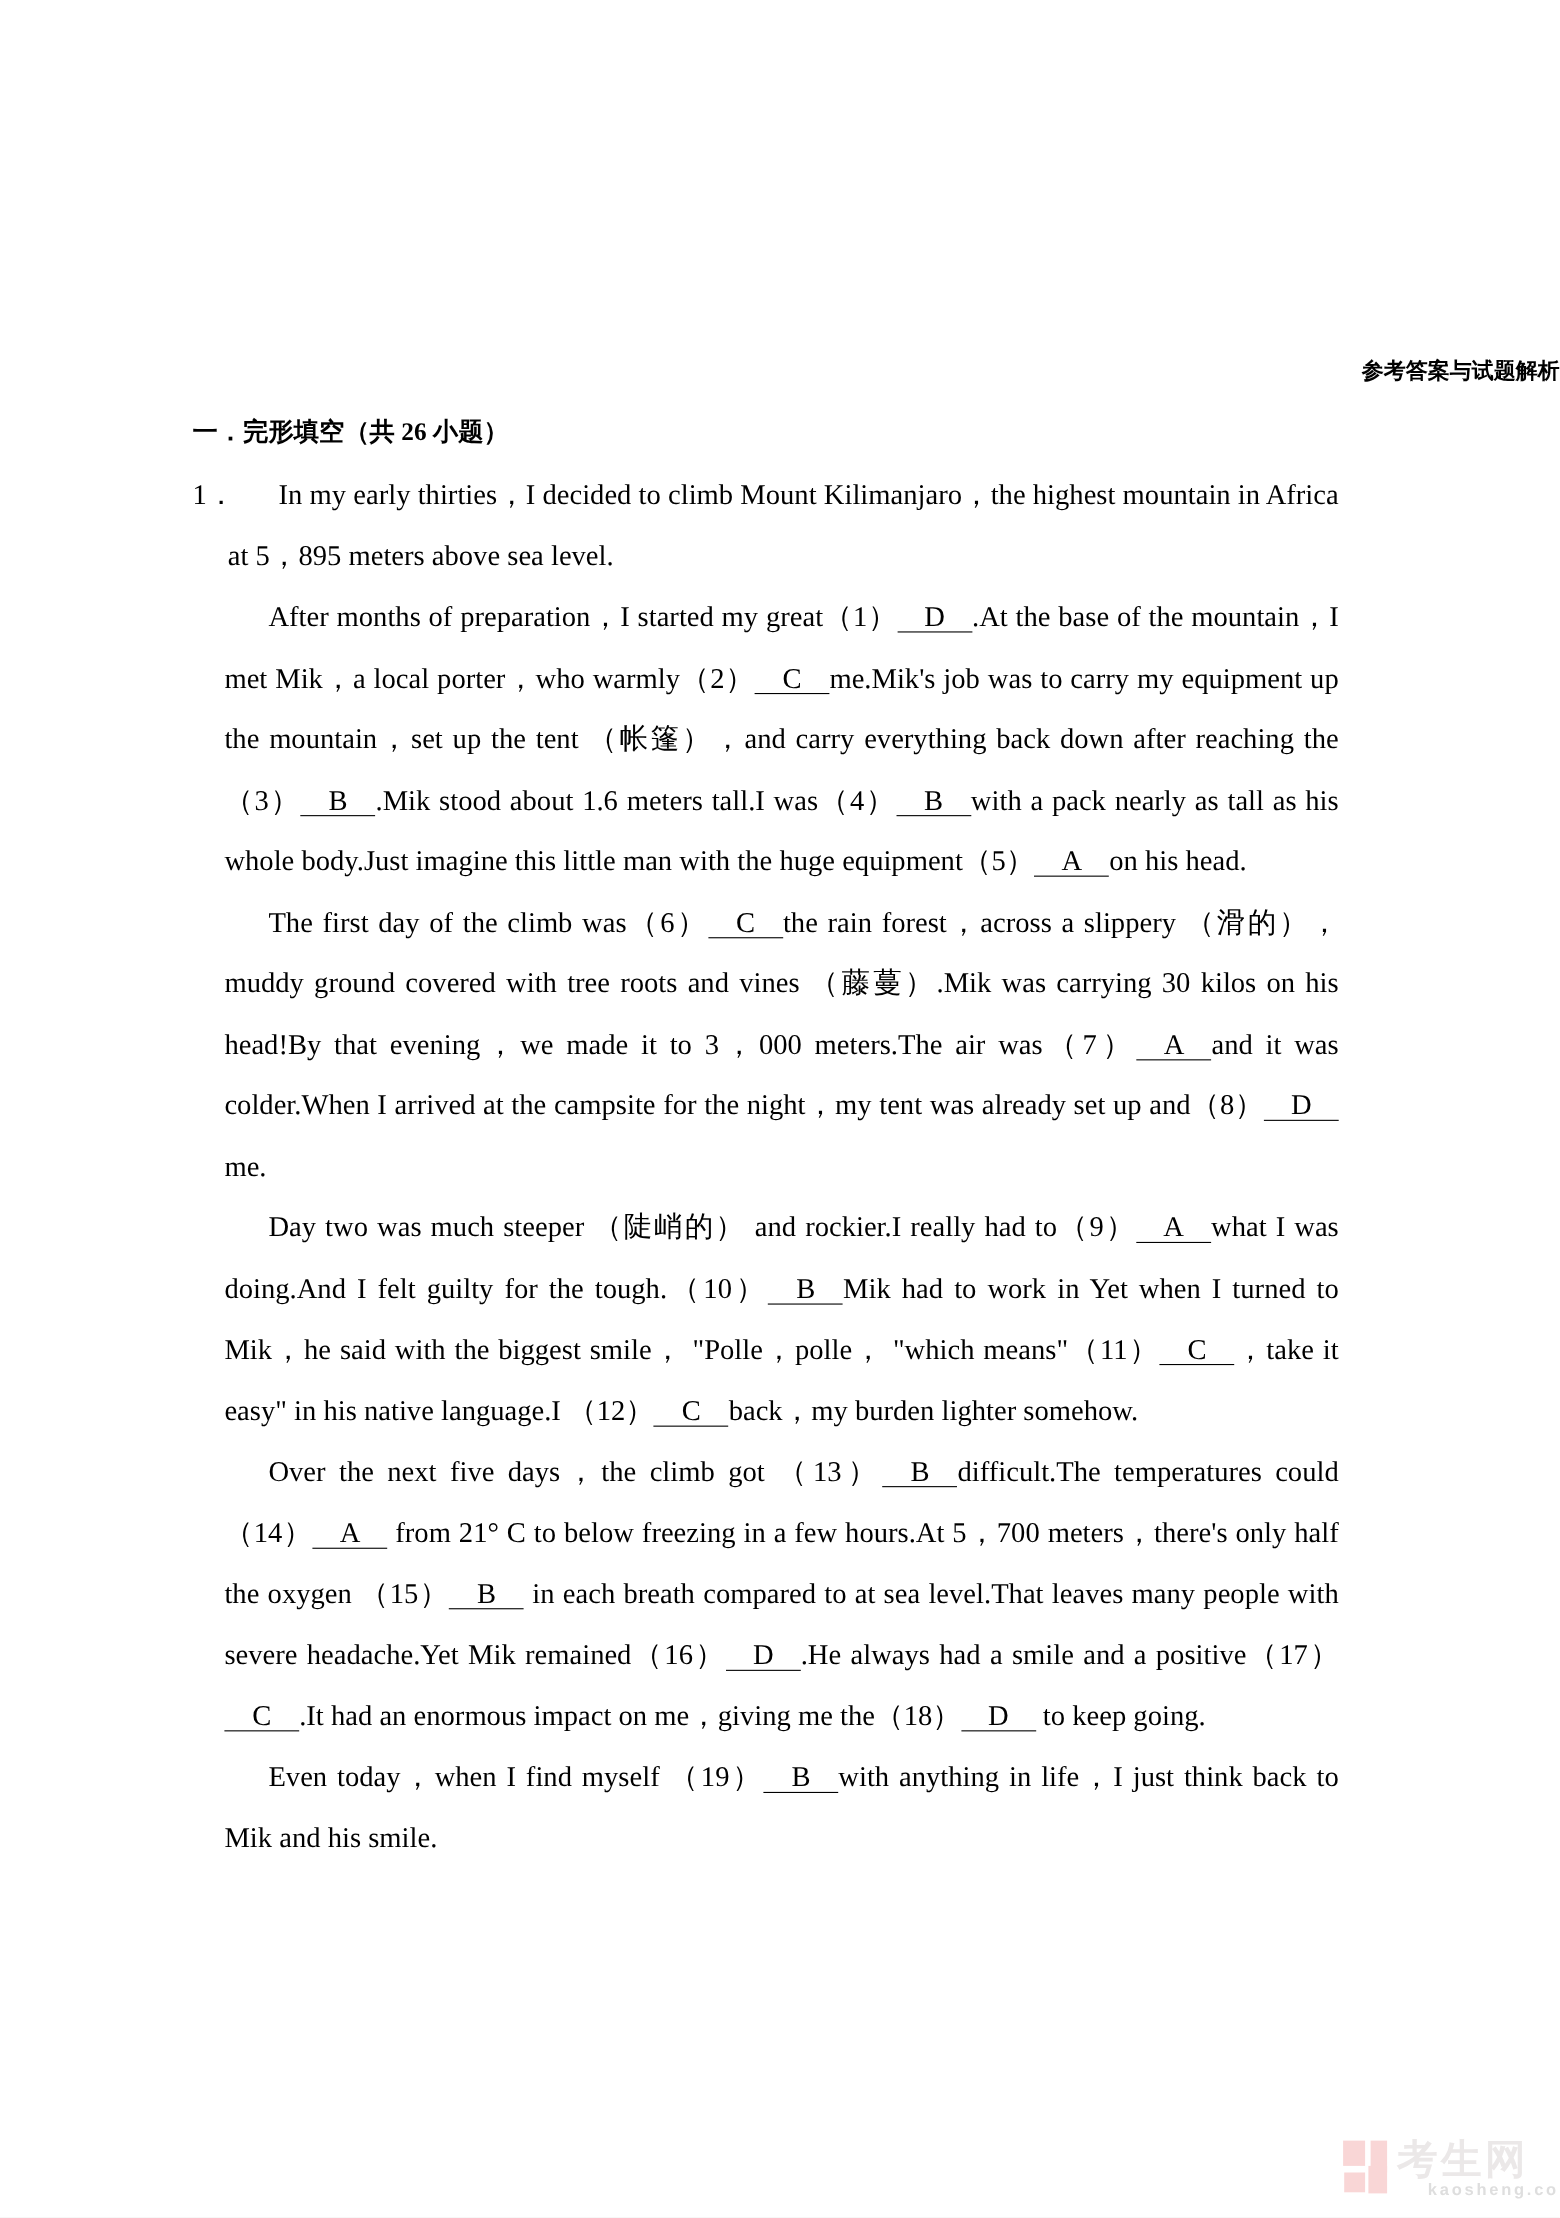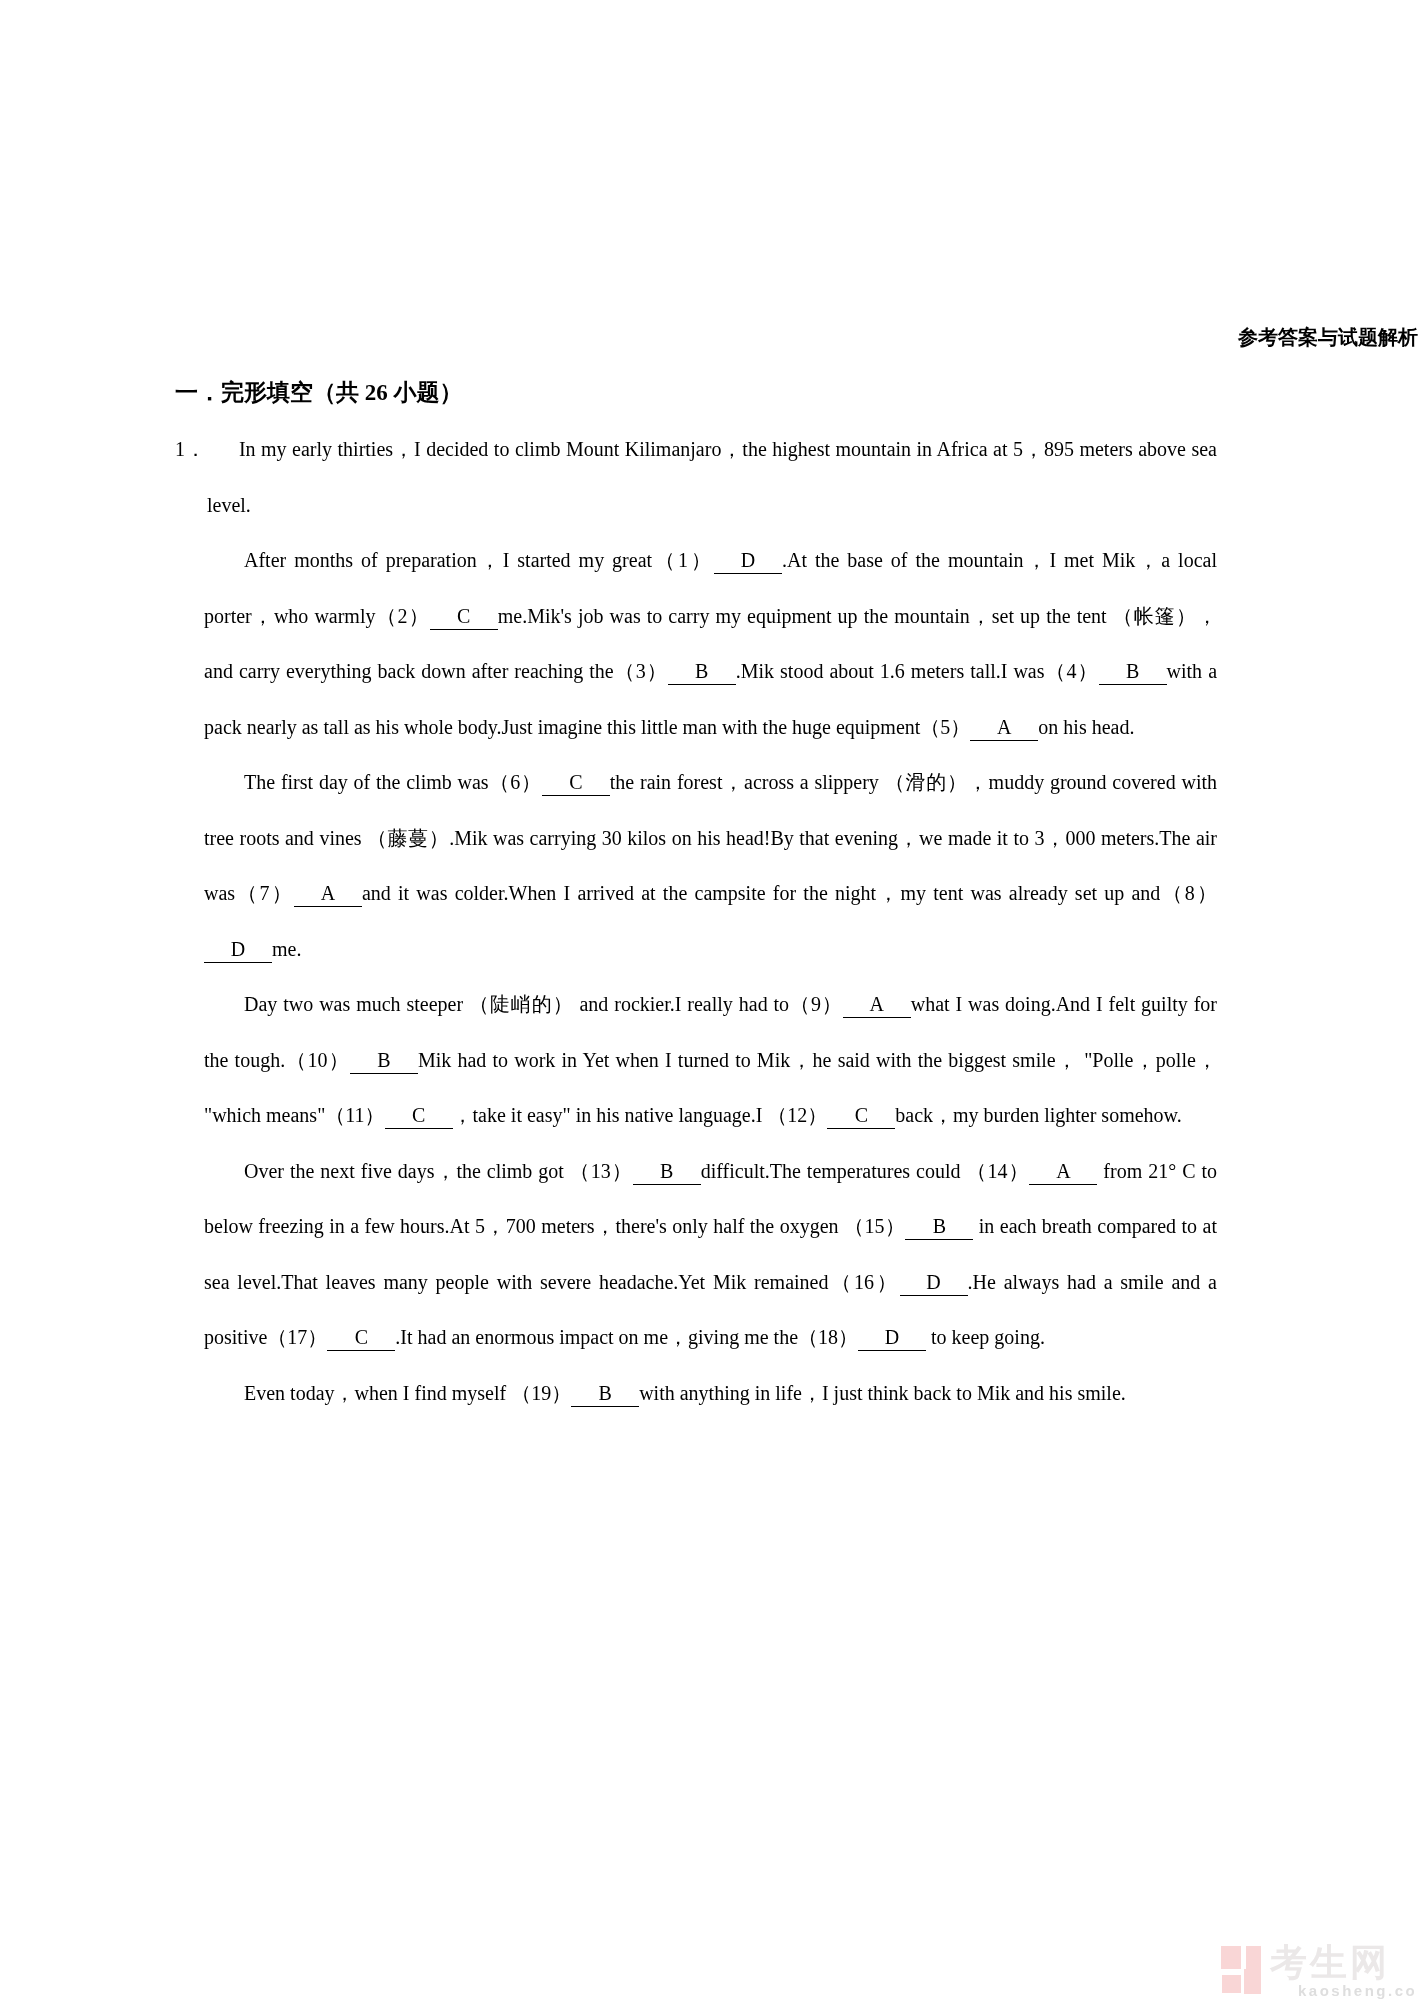--- a/index.html
+++ b/index.html
@@ -39,21 +39,21 @@
     width: 1042px;
   }
   .section-heading {
     font-size: 23px;
     font-weight: bold;
     line-height: 30px;
     margin: 0 0 14px 0;
   }
   .passage p {
     margin: 0;
-    font-size: 20px;
+    font-size: 26px;
     line-height: 55.5px;
     text-align: justify;
   }
   .passage p.item {
     padding-left: 32px;
     text-indent: -32px;
   }
   .passage p.indent {
     text-indent: 40px;
     margin-left: 29px;

